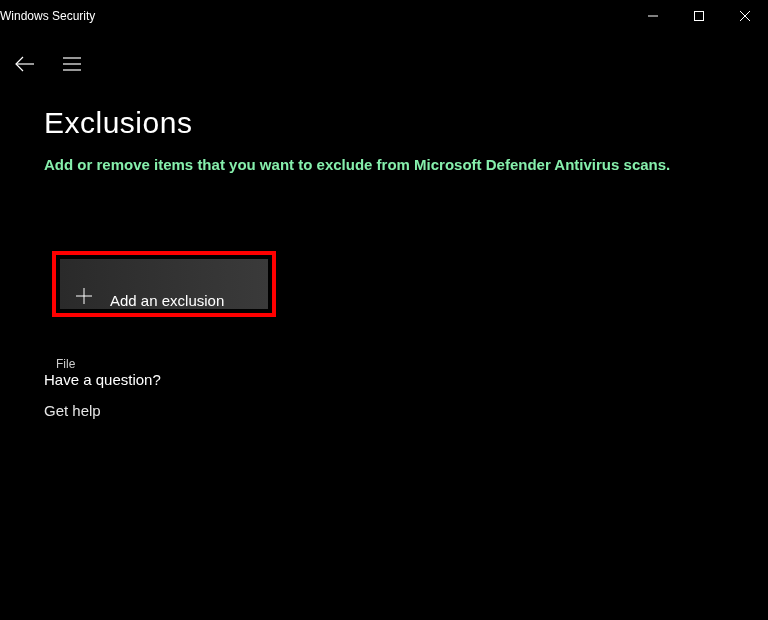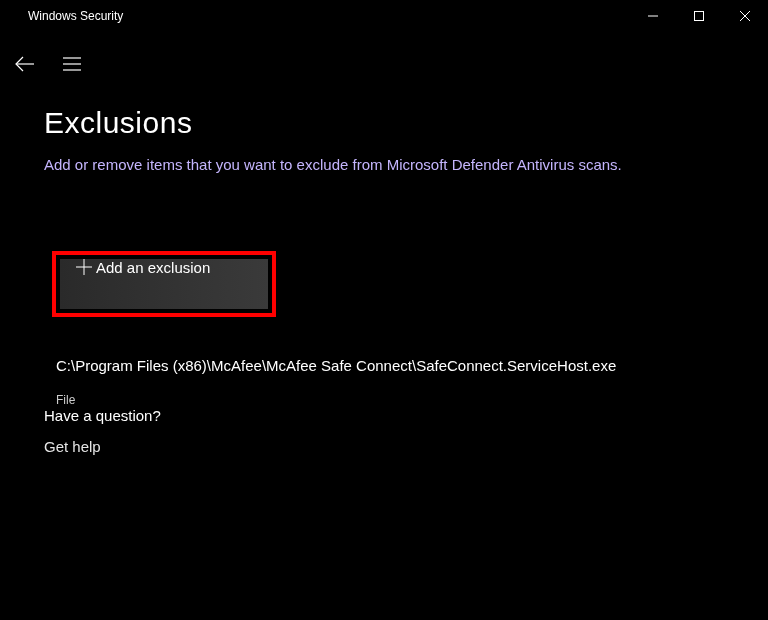--- a/index.html
+++ b/index.html
@@ -14,21 +14,21 @@
       font-family: 'Segoe UI', -apple-system, sans-serif;
       color: #ffffff;
       overflow: hidden;
       position: relative;
     }
     .titlebar {
       height: 32px;
       display: flex;
       align-items: center;
       justify-content: space-between;
-      padding-left: 28px;
+      padding-left: 0;
     }
     .titlebar-title {
       font-size: 12px;
       color: #ffffff;
       font-weight: 400;
     }
     .window-controls {
       display: flex;
       height: 100%;
     }
@@ -66,42 +66,42 @@
       padding-top: 18px;
     }
     .page-title {
       font-size: 30px;
       font-weight: 300;
       color: #ffffff;
       letter-spacing: 0.5px;
     }
     .page-description {
       font-size: 15px;
-      font-weight: 400;
-      color: #c4b5fd;
+      font-weight: 700;
+      color: #86efac;
       margin-top: 14px;
       line-height: 1.4;
     }
     .add-button-wrapper {
       margin-top: 76px;
       margin-left: 8px;
       border: 4px solid #ff0000;
       display: inline-block;
       padding: 4px;
     }
     .add-button {
       background: linear-gradient(to right, #2a2a2a, #3a3a3a);
       border: none;
       color: #ffffff;
       height: 50px;
       width: 208px;
       display: flex;
-      align-items: flex-start;
+      align-items: flex-end;
       padding-left: 16px;
-      gap: 4px;
+      gap: 18px;
       font-family: inherit;
       font-size: 15px;
       cursor: pointer;
     }
     .plus-icon {
       font-size: 18px;
       font-weight: 300;
     }
     .exclusion-item {
       margin-top: 40px;
@@ -183,21 +183,20 @@
         <svg width="16" height="16" viewBox="0 0 16 16">
             <line x1="8" y1="0" x2="8" y2="16" stroke="currentColor" stroke-width="1"></line>
             <line x1="0" y1="8" x2="16" y2="8" stroke="currentColor" stroke-width="1"></line>
           </svg>
       </span>
       <span>Add an exclusion</span>
     </button>
   </div>
 
   <div class="exclusion-item">
-    <div class="exclusion-path">C:\Program Files (x86)\McAfee\McAfee Safe Connect\SafeConnect.ServiceHost.exe</div>
     <div class="exclusion-type">File</div>
   </div>
 
   <div class="help-section">
     <div class="help-heading">Have a question?</div>
     <a class="help-link">Get help</a>
   </div>
 </div>
 
 </body></html>

